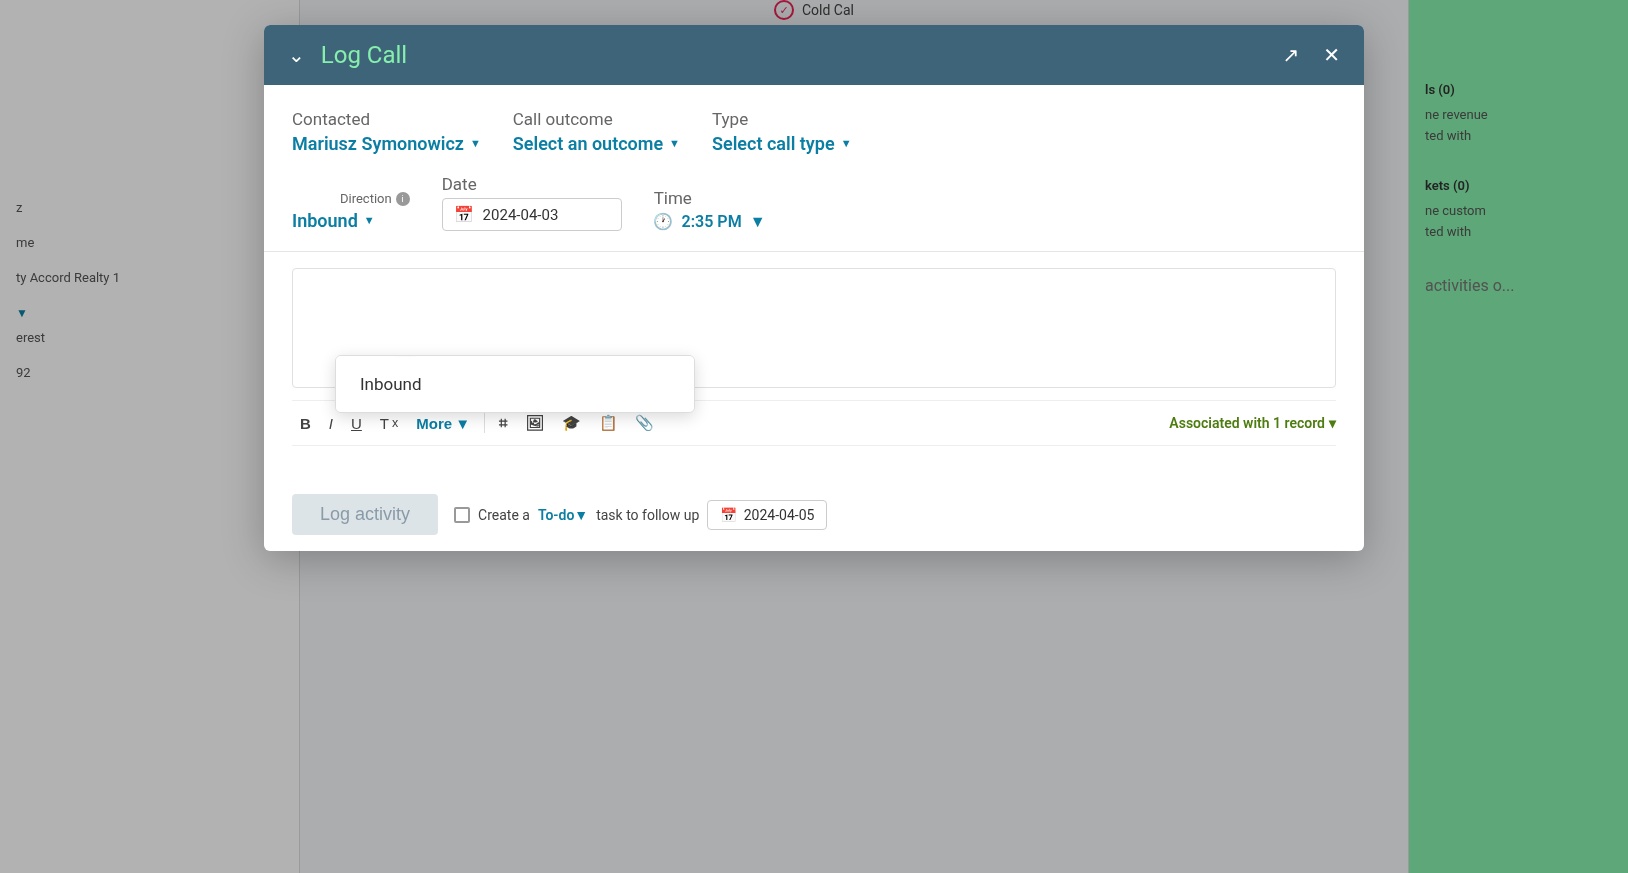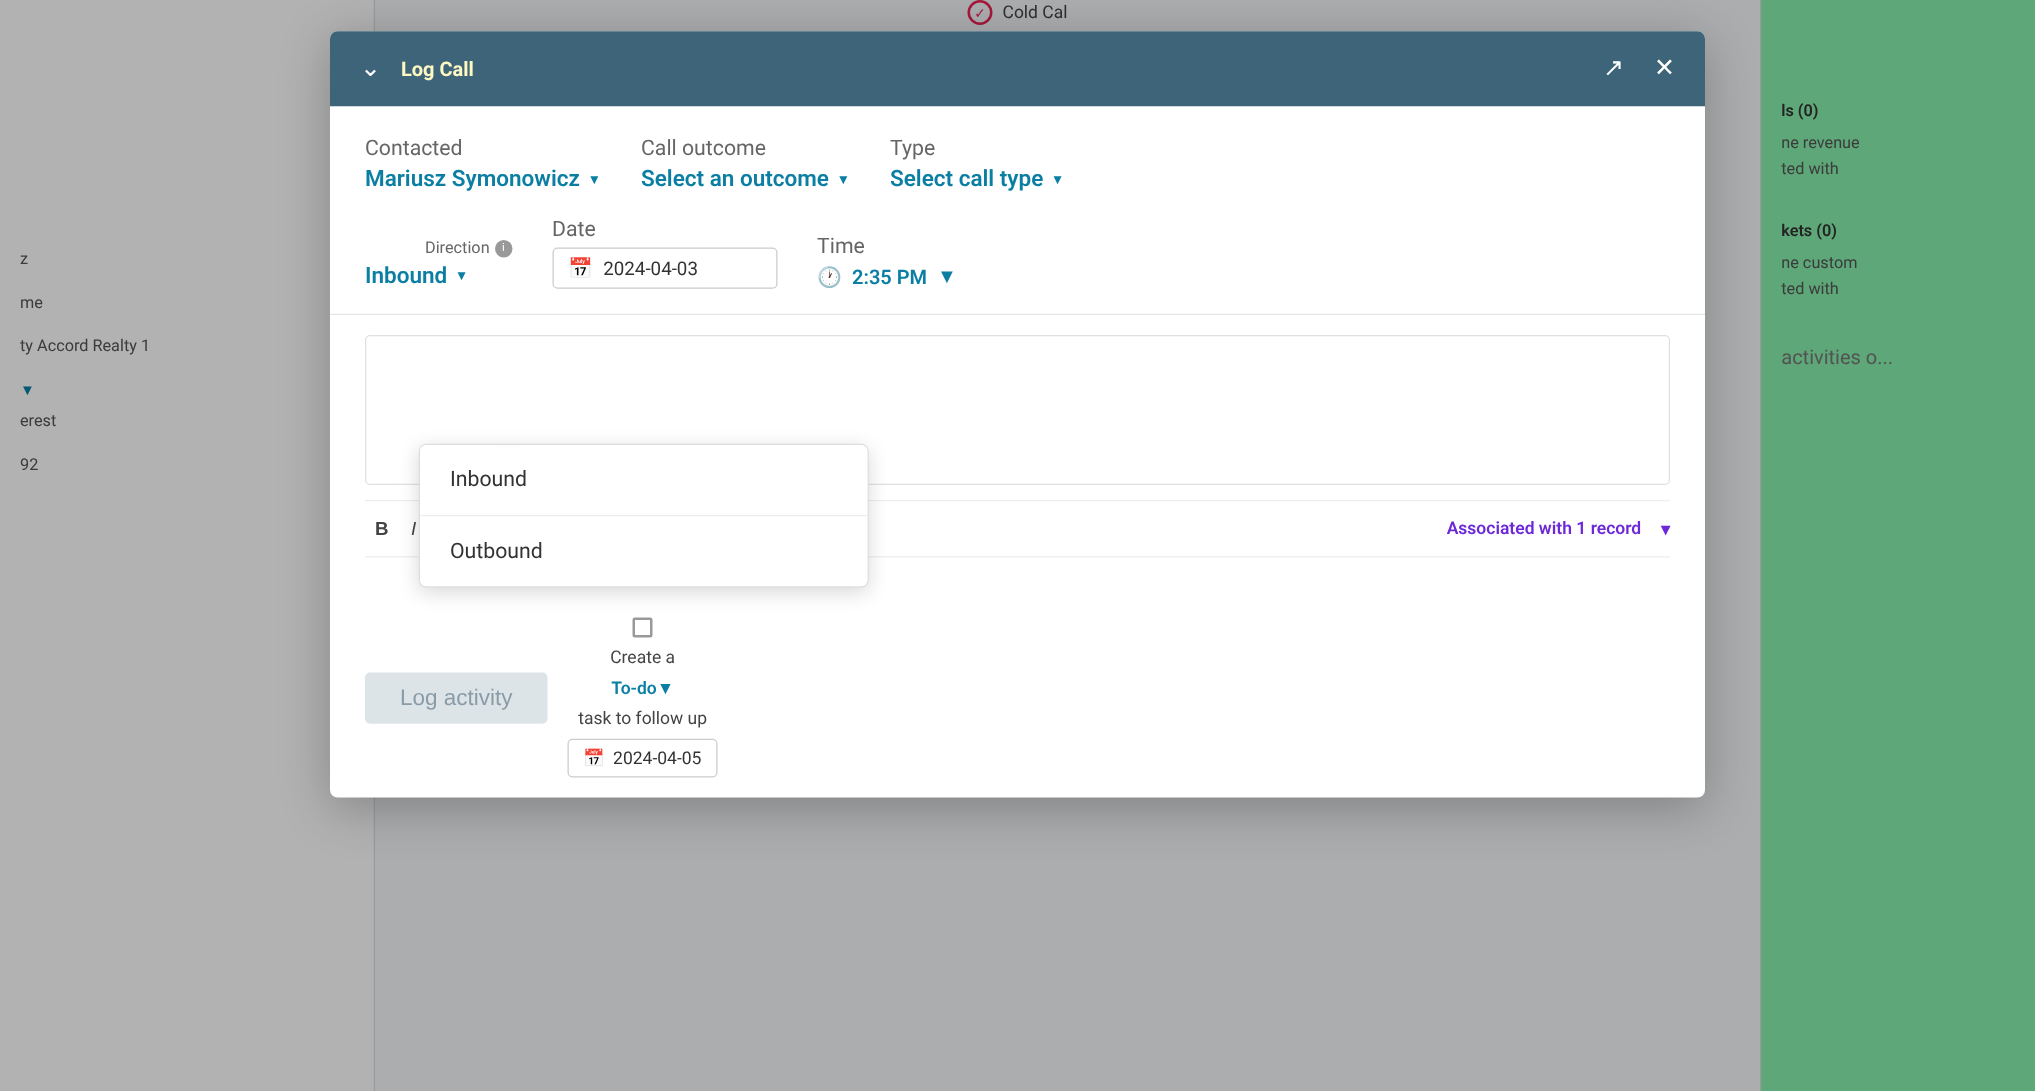--- a/index.html
+++ b/index.html
@@ -112,23 +112,23 @@
       align-items: center;
       justify-content: space-between;
       border-radius: 6px 6px 0 0;
     }
     .modal-header-left {
       display: flex;
       align-items: center;
       gap: 12px;
     }
     .modal-header-title {
-      font-size: 16px;
-      font-weight: 700;
-      color: #fef9c3;
+      font-size: 24px;
+      font-weight: 400;
+      color: #86efac;
     }
     .modal-header-chevron {
       font-size: 18px;
       color: #fff;
       cursor: pointer;
     }
     .modal-header-right {
       display: flex;
       align-items: center;
       gap: 16px;
@@ -280,25 +280,25 @@
       font-weight: 600;
     }
     .toolbar-separator {
       width: 1px;
       height: 20px;
       background: #ddd;
       margin: 0 4px;
     }
     .toolbar-right {
       margin-left: auto;
-      color: #6d28d9;
+      color: #4d7c0f;
       font-weight: 600;
       font-size: 14px;
       display: flex;
-      gap: 16px;
+      gap: 4px;
       cursor: pointer;
     }
 
     
     .modal-footer {
       display: flex;
       align-items: center;
       gap: 16px;
       padding: 12px 28px 16px;
     }
@@ -312,21 +312,20 @@
       font-weight: 400;
       cursor: not-allowed;
       text-align: center;
     }
     .create-todo-wrapper {
       display: flex;
       align-items: center;
       gap: 8px;
       font-size: 14px;
       color: #444;
-      flex-direction: column;
     }
     .todo-checkbox {
       width: 16px;
       height: 16px;
       border: 2px solid #999;
       border-radius: 2px;
       cursor: pointer;
     }
     .todo-link {
       color: #0b7ea3;
@@ -542,14 +541,13 @@
           <span>2024-04-05</span>
         </div>
       </div>
     </div>
   </div>
 </div>
 
 <div class="direction-dropdown">
   <div class="dropdown-arrow"></div>
   <div class="dropdown-item">Inbound</div>
-  <div class="dropdown-item">Outbound</div>
 </div>
 
 </body></html>

